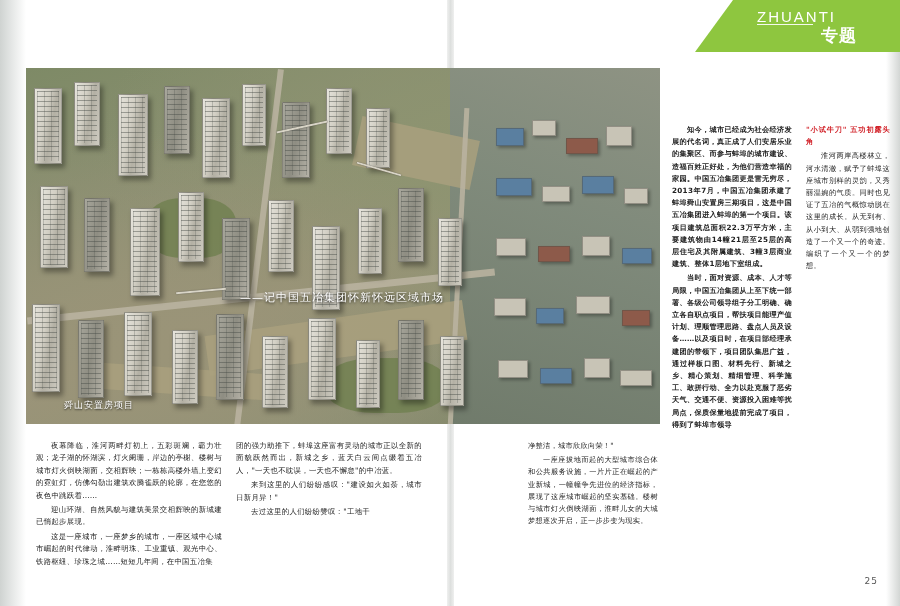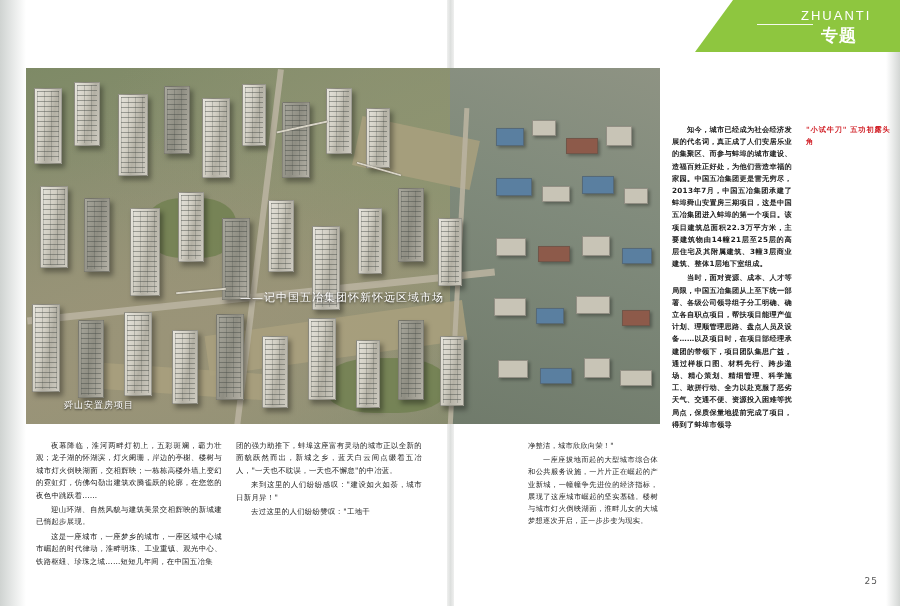--- a/index.html
+++ b/index.html
@@ -26,24 +26,23 @@
     width: 205px;
     height: 52px;
     background: #8ec63f;
     clip-path: polygon(38px 0, 205px 0, 205px 52px, 0 52px);
   }
   .corner-banner .zt-pinyin {
     position: absolute;
     left: 62px;
     top: 8px;
     color: #ffffff;
-    font-size: 13px;
+    font-size: 15px;
     letter-spacing: 2px;
     font-family: "Liberation Sans", sans-serif;
-    margin-left: 44px;
   }
   .corner-banner .zt-cn {
     position: absolute;
     left: 126px;
     top: 24px;
     color: #ffffff;
     font-size: 17px;
     letter-spacing: 1px;
     font-weight: bold;
   }
@@ -318,22 +317,23 @@
     <p class="ind">这是一座城市，一座梦乡的城市，一座区域中心城市崛起的时代律动，淮畔明珠、工业重镇、观光中心、铁路枢纽、珍珠之城……短短几年间，在中国五冶集</p>
   </div>
 
   <div class="col col-right" id="col3">
     <p>净整洁，城市欣欣向荣！"</p>
     <p class="ind">一座座拔地而起的大型城市综合体和公共服务设施，一片片正在崛起的产业新城，一幢幢争先进位的经济指标，展现了这座城市崛起的坚实基础。楼树与城市灯火倒映湖面，淮畔儿女的大城梦想逐次开启，正一步步变为现实。</p>
   </div>
 
   <div class="col col-right" id="col4">
     <p class="ind">知今，城市已经成为社会经济发展的代名词，真正成了人们安居乐业的集聚区、而参与蚌埠的城市建设、造福百姓正好处，为他们营造幸福的家园。中国五冶集团更是雷无穷尽，2013年7月，中国五冶集团承建了蚌埠舜山安置房三期项目，这是中国五冶集团进入蚌埠的第一个项目。该项目建筑总面积22.3万平方米，主要建筑物由14幢21层至25层的高层住宅及其附属建筑、3幢3层商业建筑、整体1层地下室组成。</p>
-    <p class="ind">当时，面对资源、成本、人才等局限，中国五冶集团从上至下统一部署、各级公司领导组子分工明确、确立各自职点项目，帮扶项目能理产值计划、理顺管理思路、盘点人员及设备……以及项目时，在项目部经理承建团的带领下，项目团队集思广益，通过样板口图、材料先行、跨步递场、精心策划、精细管理、科学施工、敢拼行动、全力以赴克服了恶劣天气、交通不便、资源投入困难等扰局点，保质保量地提前完成了项目，得到了蚌埠市领导</p>
+    <p class="ind">当时，面对资源、成本、人才等局限，中国五冶集团从上至下统一部署、各级公司领导组子分工明确、确立各自职点项目，帮扶项目能理产值计划、理顺管理思路、盘点人员及设备……以及项目时，在项目部经理承建团的带领下，项目团队集思广益，通过样板口图、材料先行、新城之乡、精心策划、精细管理、科学施工、敢拼行动、全力以赴克服了恶劣天气、交通不便、资源投入困难等扰局点，保质保量地提前完成了项目，得到了蚌埠市领导</p>
   </div>
 
   <div class="col col-right" id="col5">
     <p class="hl">"小试牛刀" 五功初露头角</p>
+    <p class="ind">淮河两岸高楼林立，河水清澈，赋予了蚌埠这座城市别样的灵韵，又秀丽温婉的气质。同时也见证了五冶的气概惊动脱在这里的成长。从无到有、从小到大、从弱到强地创造了一个又一个的奇迹。编织了一个又一个的梦想。</p>
   </div>
 
   <div class="folio">25</div>
 
 </div>
 
 </body></html>

